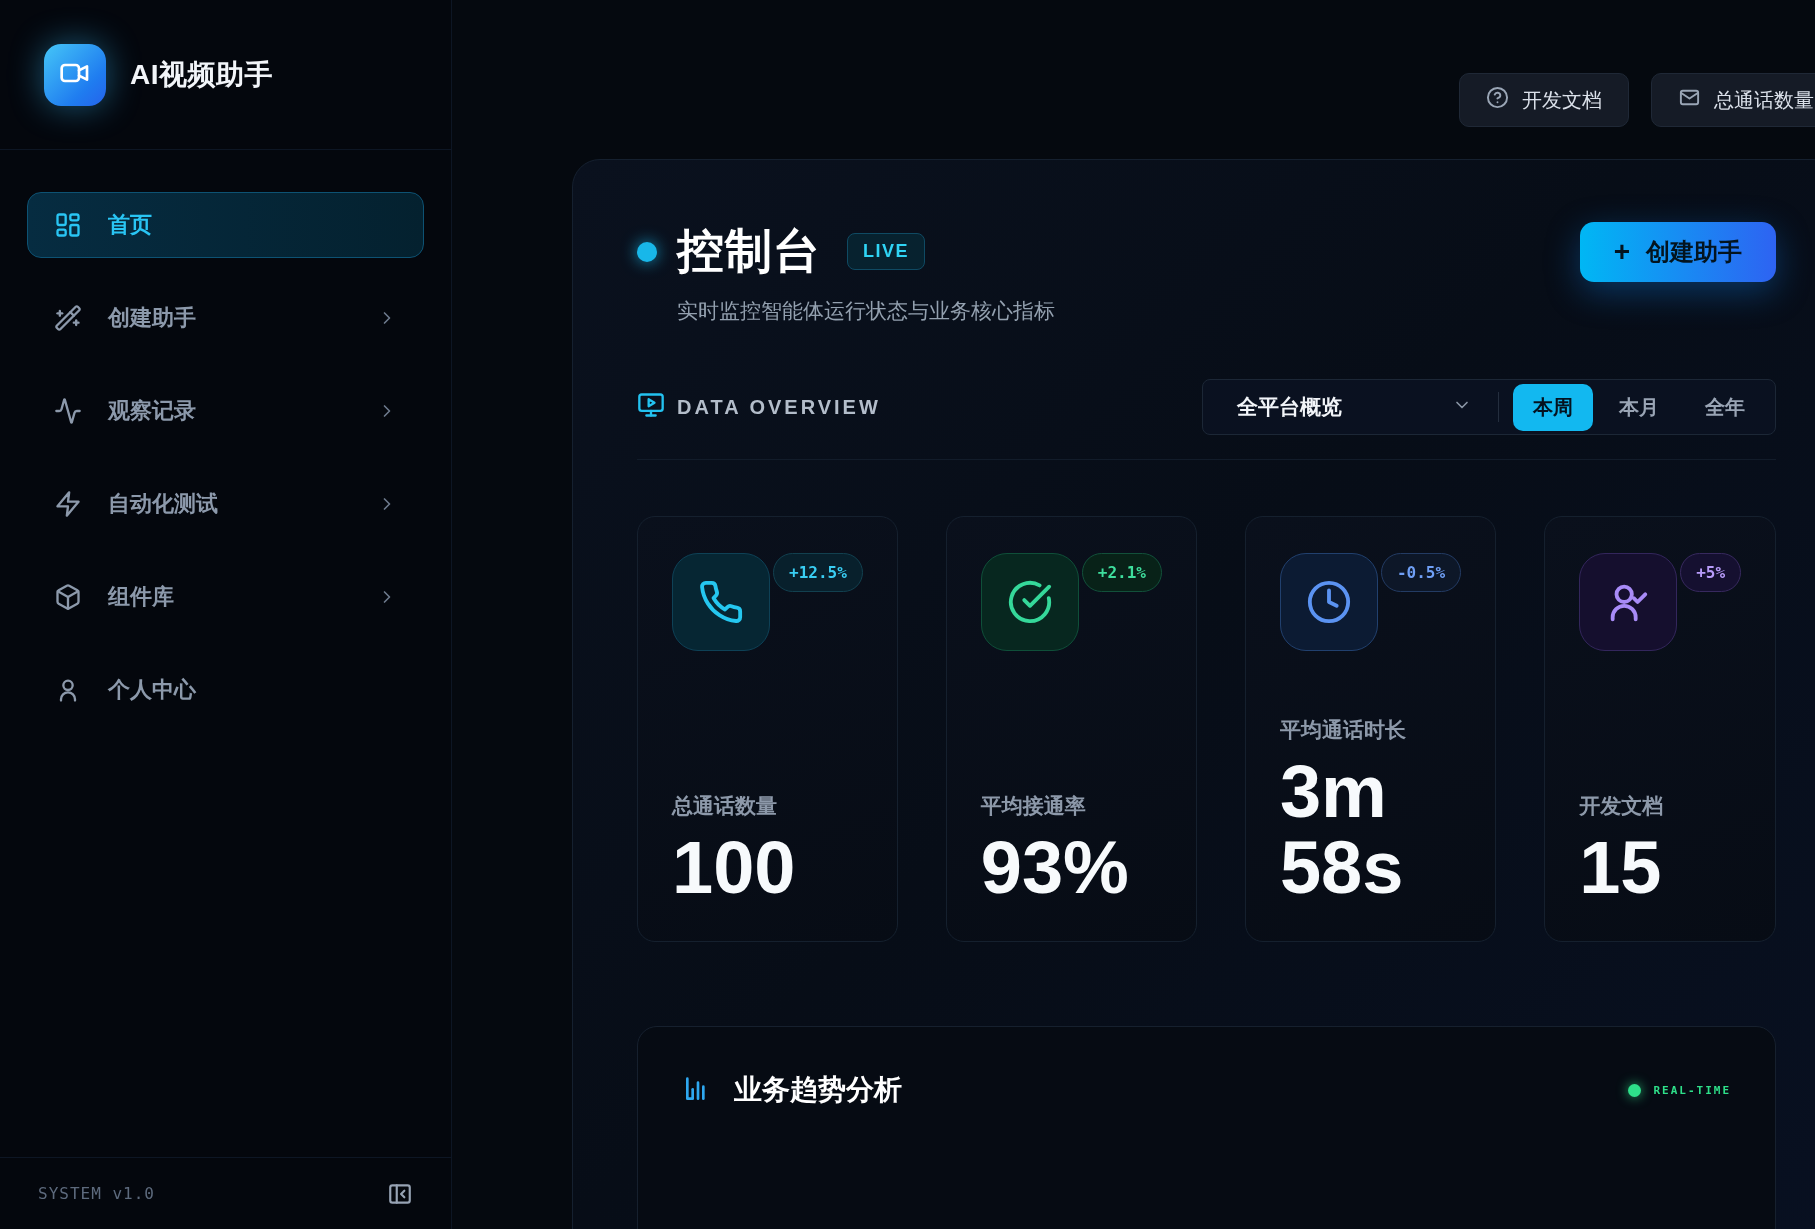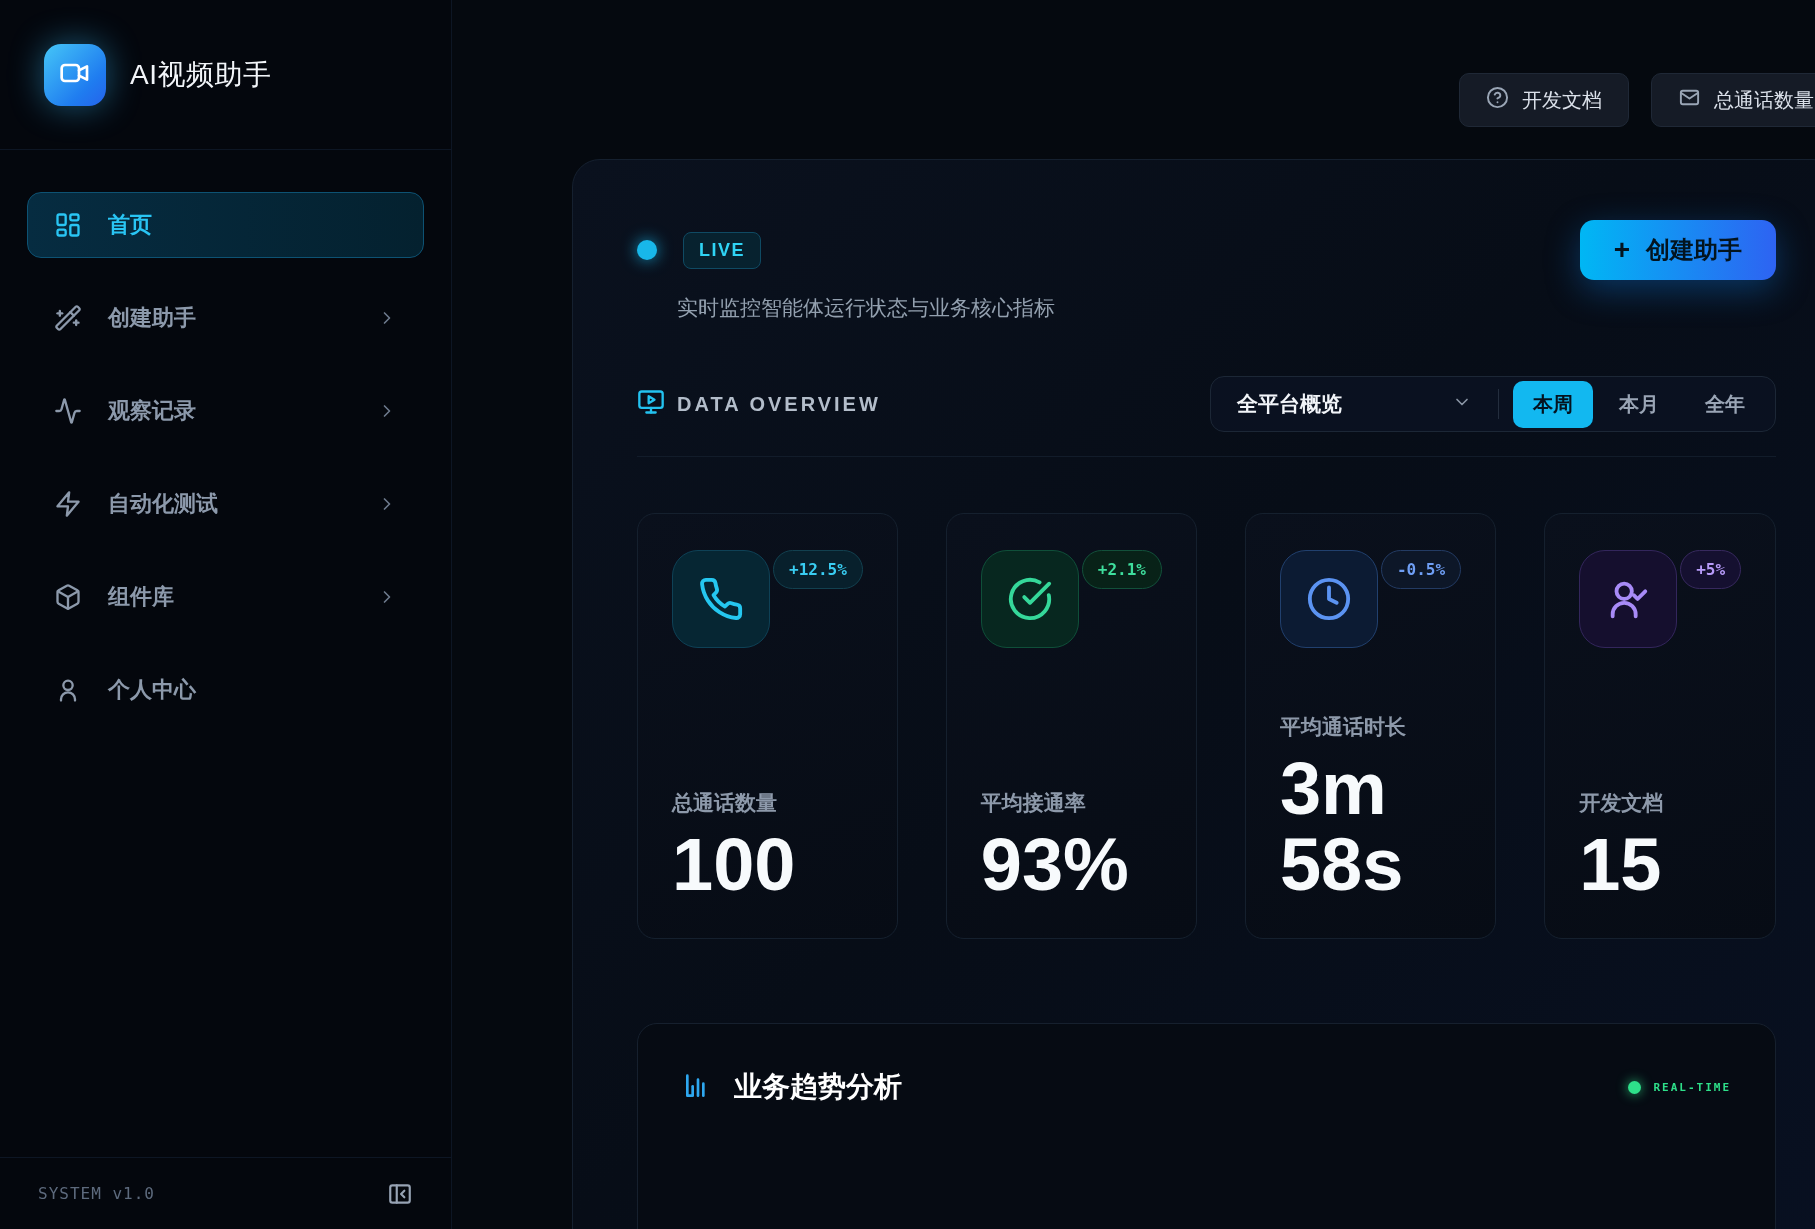--- a/index.html
+++ b/index.html
@@ -19,21 +19,21 @@
     display:flex; flex-direction:column;
   }
   .sb-header { height:150px; display:flex; align-items:center; gap:24px; padding:0 44px; border-bottom:1px solid #0d1624; }
   .logo {
     width:62px; height:62px; border-radius:17px;
     background:linear-gradient(135deg,#45c6f7 0%,#1f7cf0 70%,#2563eb 100%);
     display:flex; align-items:center; justify-content:center;
     box-shadow:0 0 34px rgba(56,189,248,.45);
   }
   .logo svg { width:32px; height:32px; stroke:#ffffff; }
-  .app-title { font-size:28px; font-weight:normal; color:#f2f5f9; letter-spacing:.5px; }
+  .app-title { font-size:28px; font-weight:bold; color:#f2f5f9; letter-spacing:.5px; }
 
   .sb-nav { padding:42px 27px 0 27px; flex:1; }
   .sb-item {
     height:66px; border-radius:14px; display:flex; align-items:center; gap:26px;
     padding:0 26px; margin-bottom:27px; color:#8c99ab; cursor:pointer;
     border:1px solid transparent;
   }
   .sb-item .sb-ic { width:28px; height:28px; display:flex; }
   .sb-item svg { width:28px; height:28px; stroke:currentColor; }
   .sb-label { font-size:22px; font-weight:600; }
@@ -91,22 +91,22 @@
     box-shadow:0 10px 34px rgba(14,132,240,.35);
   }
   .create-btn .plus { font-size:28px; font-weight:bold; line-height:1; }
   .subtitle { margin:14px 0 0 40px; font-size:21px; color:#93a0af; }
 
   .overview-row { margin-top:54px; display:flex; align-items:center; }
   .ov-left { display:flex; align-items:center; gap:12px; }
   .ov-left svg { width:28px; height:28px; stroke:#23c2f0; }
   .ov-label { font-size:20px; font-weight:800; letter-spacing:3px; color:#b3bdca; }
   .control-bar {
-    margin-left:auto; height:56px; border:1px solid #1c2736; border-radius:14px;
-    background:#0a1120; display:flex; align-items:center; padding:0 10px 0 0;
+    margin-left:auto; height:56px; border:1px solid #1c2736; border-radius:8px;
+    background:#0a1120; display:flex; align-items:center; padding:0 10px 0 8px;
   }
   .select { display:flex; align-items:center; gap:110px; padding:0 26px; cursor:pointer; }
   .select .sel-text { font-size:21px; font-weight:bold; color:#f2f5f9; }
   .select svg { width:20px; height:20px; stroke:#8a95a5; }
   .vdiv { width:1px; height:30px; background:#242e3e; margin-right:14px; }
   .tabs { display:flex; align-items:center; gap:6px; }
   .tab { font-size:20px; font-weight:bold; color:#9aa5b5; padding:10px 20px; border-radius:10px; cursor:pointer; }
   .tab.active { background:#12b8f0; color:#04121f; }
 
   .hr { margin-top:24px; border-bottom:1px solid #121c2a; }
@@ -289,20 +289,21 @@
             </svg>
         </span>
         <span>总通话数量</span>
       </button>
     </div>
 
     <section class="panel">
       <div class="console-row">
         <div class="console-left">
           <span class="dot"></span>
+          <h1 class="page-title">控制台</h1>
           <span class="live">LIVE</span>
         </div>
         <button class="create-btn">
           <span class="plus">+</span>
           <span>创建助手</span>
         </button>
       </div>
       <p class="subtitle">实时监控智能体运行状态与业务核心指标</p>
 
       <div class="overview-row">

